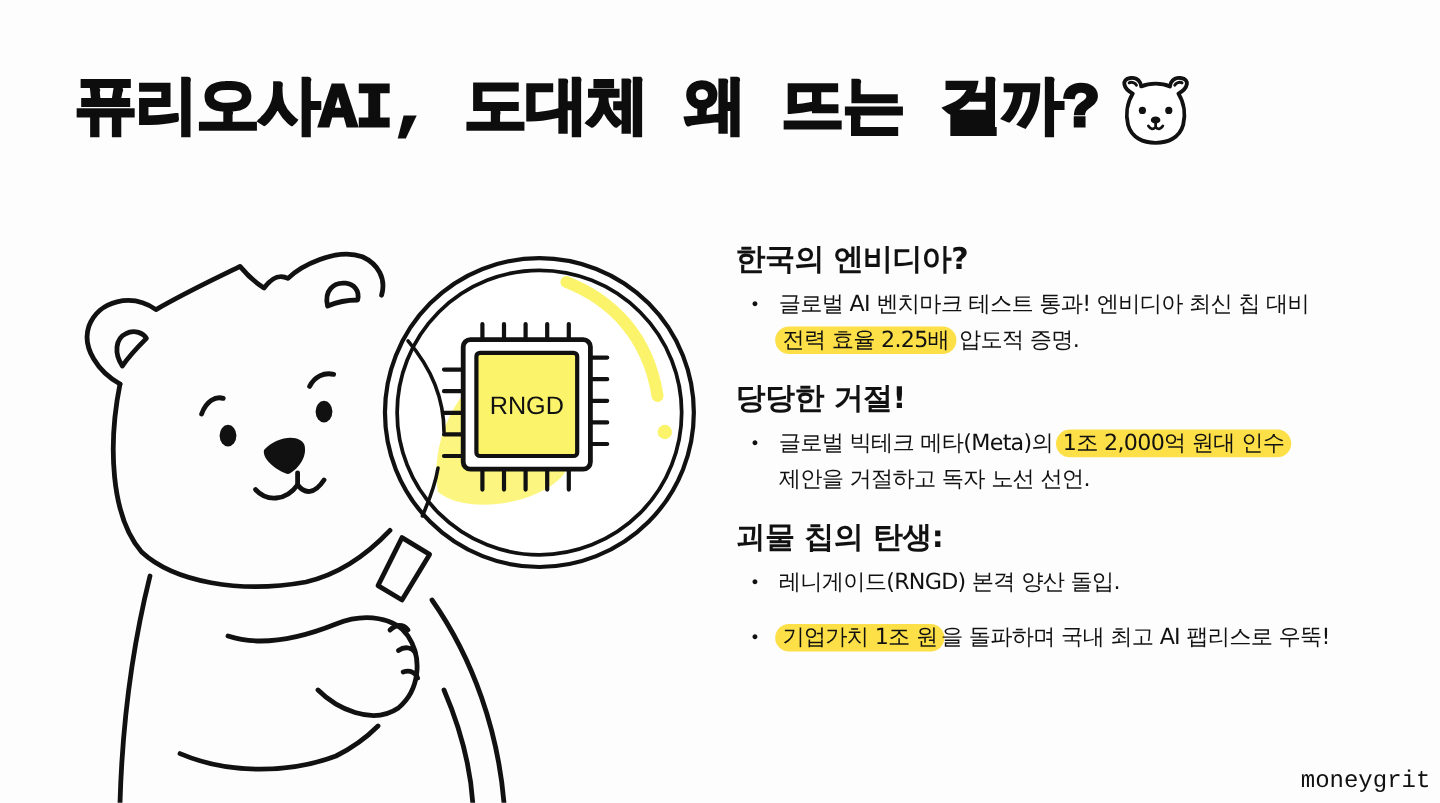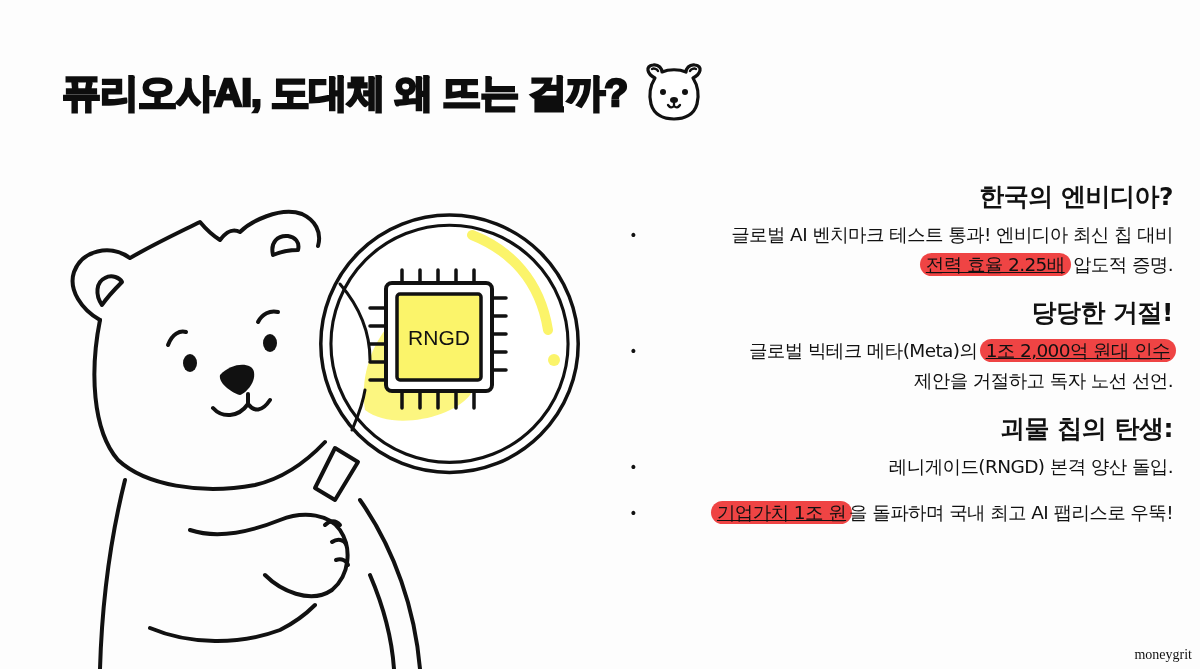--- a/index.html
+++ b/index.html
@@ -7,41 +7,41 @@
     width: 1200px; height: 669px; overflow: hidden;
     background: #fdfdfd; position: relative;
     font-family: "DejaVu Sans", "Liberation Sans", sans-serif;
     color: #111;
   }
   .title {
     position: absolute; left: 62px; top: 62px;
     display: flex; align-items: center; gap: 14px;
   }
   .title-text {
-    font-family: Liberation Sans, sans-serif;
-    font-weight: 900; font-size: 39px; letter-spacing: -1px;
+    font-family: Liberation Mono, monospace;
+    font-weight: 900; font-size: 52px; letter-spacing: -1px;
     color: #0d0d0d; line-height: 1;
     -webkit-text-stroke: 2.5px #0d0d0d;
   }
   .bear-emoji { width: 66px; height: 60px; }
   .illustration { position: absolute; left: 40px; top: 180px; width: 540px; height: 489px; }
-  .content { position: absolute; left: 613px; top: 180px; width: 560px; text-align: right; }
+  .content { position: absolute; left: 613px; top: 199px; width: 560px; }
   .section { margin-bottom: 16px; }
   .section h2 {
     margin: 0 0 6px 0; font-size: 25px; font-weight: bold;
     letter-spacing: -0.5px; line-height: 34px; color: #111;
   }
   .bullet { display: flex; font-size: 18.5px; line-height: 30px; letter-spacing: -0.6px; }
   .dot { width: 24px; flex: none; padding-left: 12px; box-sizing: border-box; font-size: 14px; }
   .bullet-body { flex: 1; }
   .line { display: block; white-space: nowrap; margin-left: 12px; }
-  .hl { background: #ef4444; border-radius: 14px; padding: 1px 6px; margin: 0 -3px; text-decoration: underline; }
+  .hl { background: #fde047; border-radius: 14px; padding: 1px 6px; margin: 0 -3px; }
   .watermark {
     position: absolute; right: 8px; bottom: 6px;
-    font-family: Liberation Serif, serif; font-size: 14px; color: #111;
+    font-family: Liberation Mono, monospace; font-size: 20px; color: #111;
   }
 </style>
 </head>
 <body>
 
 <div class="title">
   <span class="title-text">퓨리오사AI, 도대체 왜 뜨는 걸까?</span>
   <svg class="bear-emoji" viewBox="0 0 66 60">
     <g fill="#fff" stroke="#111" stroke-width="3.2" stroke-linejoin="round">
       <path d="M14 16 C6 12 4 4 12 3 C18 2 21 7 21 10 C28 7 38 7 45 10 C45 7 48 2 54 3 C62 4 60 12 52 16 C57 24 58 34 56 42 C53 53 43 57 33 57 C23 57 13 53 10 42 C8 34 9 24 14 16 Z"></path>

